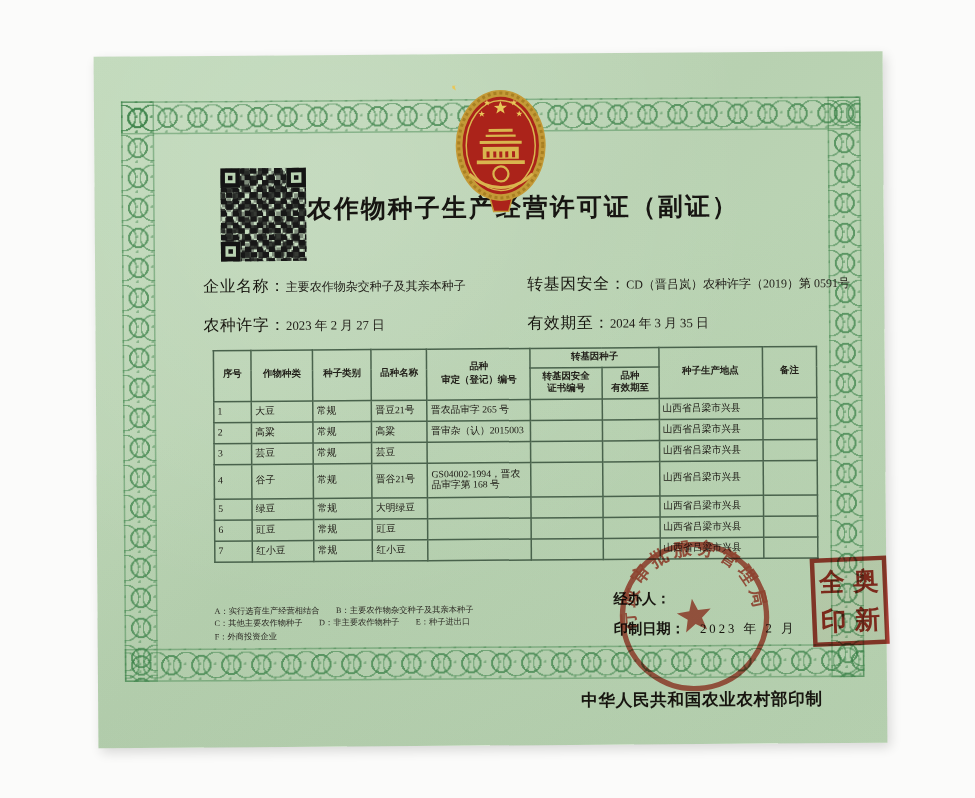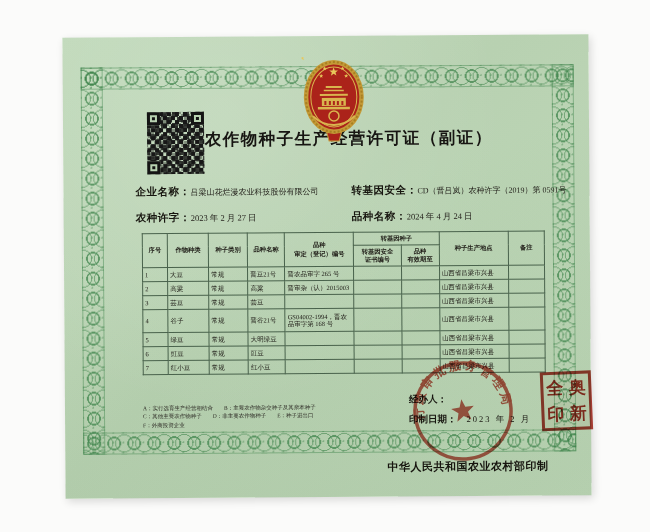--- a/index.html
+++ b/index.html
@@ -36,21 +36,21 @@
     background-size:8px 8px,11px 11px,6px 6px;background-position:0 0,3px 5px,1px 2px;}
   .qr .f{position:absolute;width:13px;height:13px;border:3px solid #141414;background:#b9d3b2;box-sizing:border-box;}
   .qr .f::after{content:"";position:absolute;inset:2px;background:#141414;}
   .qr .f1{left:0;top:0;} .qr .f2{right:0;top:0;} .qr .f3{left:0;bottom:0;}
 
   .title{position:absolute;left:0;right:0;top:92px;padding-left:45px;text-align:center;
     font-size:16.5px;font-weight:bold;letter-spacing:1.5px;color:#171512;z-index:2;}
 
   .fieldline{position:absolute;left:0;right:0;white-space:nowrap;z-index:2;}
   .fl1{top:144px;} .fl2{top:170px;}
-  .lbl{font-weight:bold;font-size:10.5px;letter-spacing:.5px;color:#17150f;}
+  .lbl{font-weight:normal;font-size:10.5px;letter-spacing:.5px;color:#17150f;}
   .val{font-size:8px;color:#24221c;}
   .pos-a{position:absolute;left:72px;} .pos-b{position:absolute;left:288px;}
 
   .lic-table{position:absolute;left:78px;top:196px;width:403px;border-collapse:collapse;table-layout:fixed;z-index:2;}
   .lic-table th,.lic-table td{border:1px solid #49624c;overflow:hidden;color:#22201a;}
   .lic-table th{font-size:6.3px;font-weight:bold;text-align:center;line-height:1.3;padding:0 1px;}
   .lic-table td{font-size:6.5px;text-align:left;padding:0 2px;height:13px;line-height:1.15;}
   .lic-table tr.tall td{height:22px;}
   .lic-table .hr1{height:13px;} .lic-table .hr2{height:21px;}
   .hline{display:block;}
@@ -110,32 +110,32 @@
     <div class="qr">
       <div class="f f1"></div>
       <div class="f f2"></div>
       <div class="f f3"></div>
     </div>
 
     <div class="title">农作物种子生产经营许可证（副证）</div>
 
     <div class="fieldline fl1">
       <span class="pos-a">
-        <span class="lbl">企业名称：</span><span class="val">吕梁山花烂漫农业科技股份有限公司</span>
+        <span class="lbl">企业名称：</span><span class="val">主要农作物杂交种子及其亲本种子</span>
       </span>
       <span class="pos-b">
         <span class="lbl">转基因安全：</span><span class="val">CD（晋吕岚）农种许字（2019）第 0591号</span>
       </span>
     </div>
     <div class="fieldline fl2">
       <span class="pos-a">
         <span class="lbl">农种许字：</span><span class="val" style="font-size:8.5px">2023 年 2 月 27 日</span>
       </span>
       <span class="pos-b">
-        <span class="lbl">品种名称：</span><span class="val" style="font-size:8.5px">2024 年 4 月 24 日</span>
+        <span class="lbl">有效期至：</span><span class="val" style="font-size:8.5px">2024 年 3 月 35 日</span>
       </span>
     </div>
 
     <table class="lic-table">
       <colgroup>
         <col style="width:25px">
           <col style="width:41px">
           <col style="width:39px">
           <col style="width:37px">
         <col style="width:69px">

